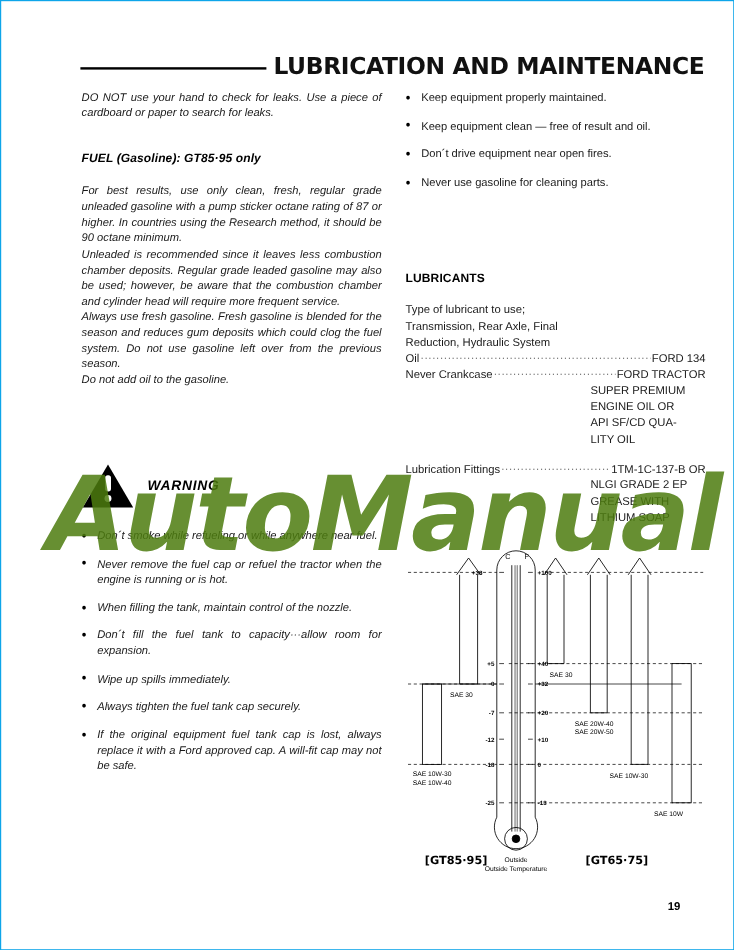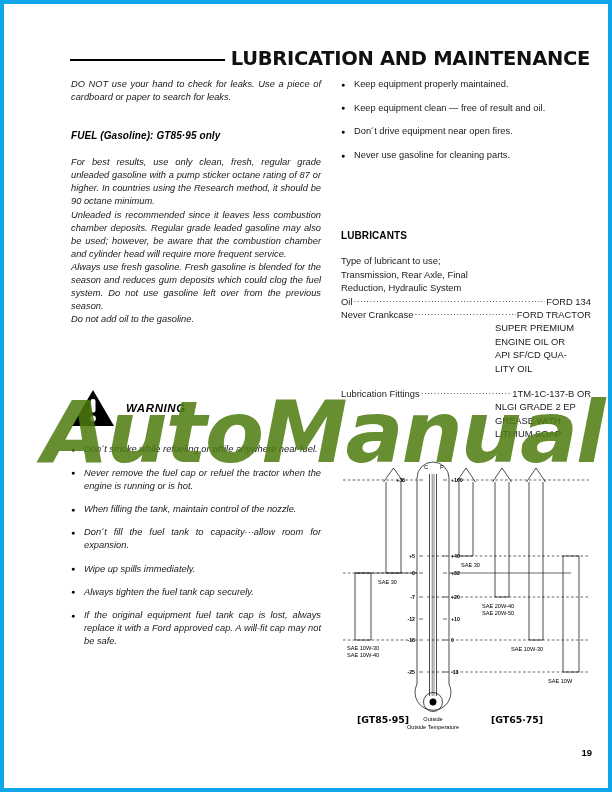--- a/index.html
+++ b/index.html
@@ -11,21 +11,21 @@
     width: 612px;
     height: 792px;
     position: relative;
     font-family: "Liberation Sans", sans-serif;
     color: #111111;
     overflow: hidden;
   }
   .page {
     position: absolute;
     inset: 0;
-    border: 4px solid #0ea5e9;
+    border: 1px solid #0ea5e9;
     box-sizing: border-box;
     background: #fff;
   }
 
   
   .watermark {
     position: absolute;
     left: 38px;
     top: 378px;
     width: 560px;
@@ -207,21 +207,21 @@
   }
   .chart-axis-cap {
     font-family: "Liberation Sans", sans-serif;
     font-size: 5.6px;
     fill: #000;
   }
 
   
   .pageno {
     position: absolute;
-    right: 16px;
+    right: 44px;
     bottom: 30px;
     font-size: 9.5px;
     font-weight: 700;
     color: #000;
   }
 </style>
 </head>
 <body>
 
 <div class="page">

